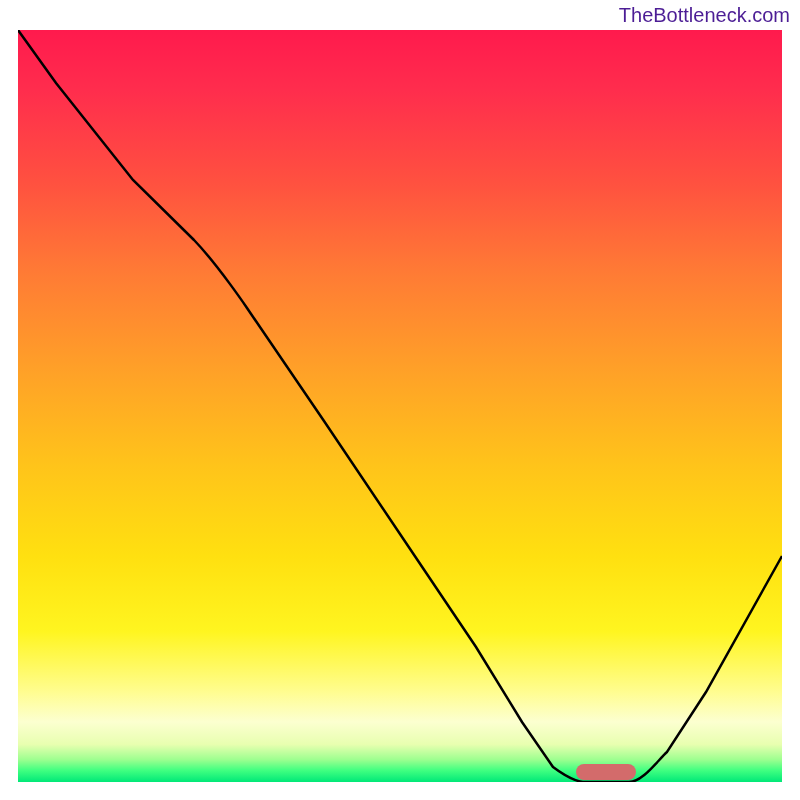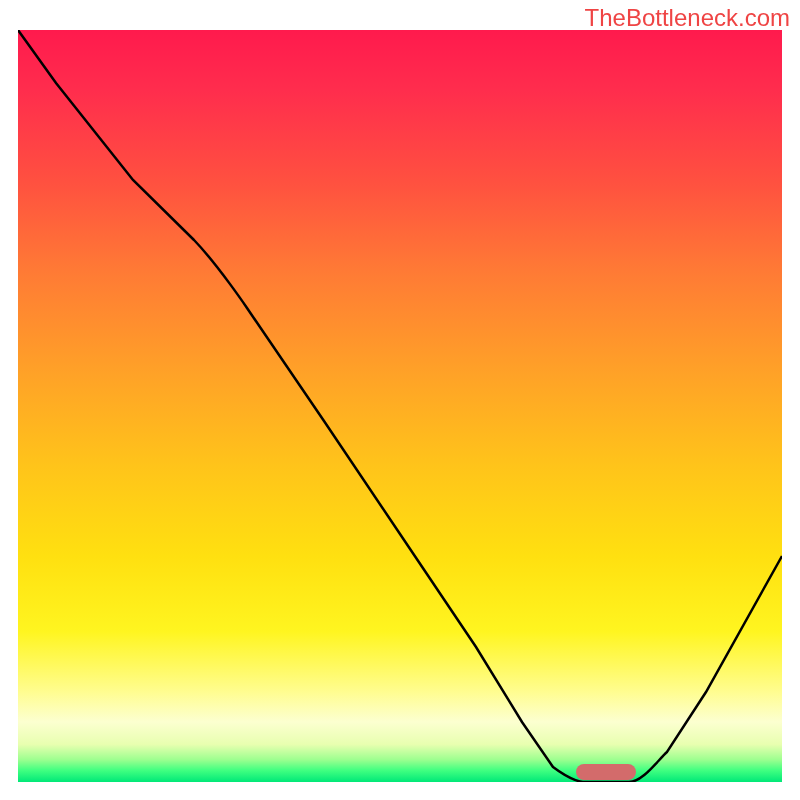--- a/index.html
+++ b/index.html
@@ -7,22 +7,22 @@
     width: 800px;
     height: 800px;
     background: #ffffff;
     position: relative;
     font-family: Arial, sans-serif;
   }
   .watermark {
     position: absolute;
     top: 4px;
     right: 10px;
-    font-size: 24px;
-    color: #ef4444;
+    font-size: 20px;
+    color: #4c1d95;
     font-family: Arial, sans-serif;
     z-index: 10;
   }
   .chart-area {
     position: absolute;
     top: 30px;
     left: 18px;
     width: 764px;
     height: 752px;
   }

